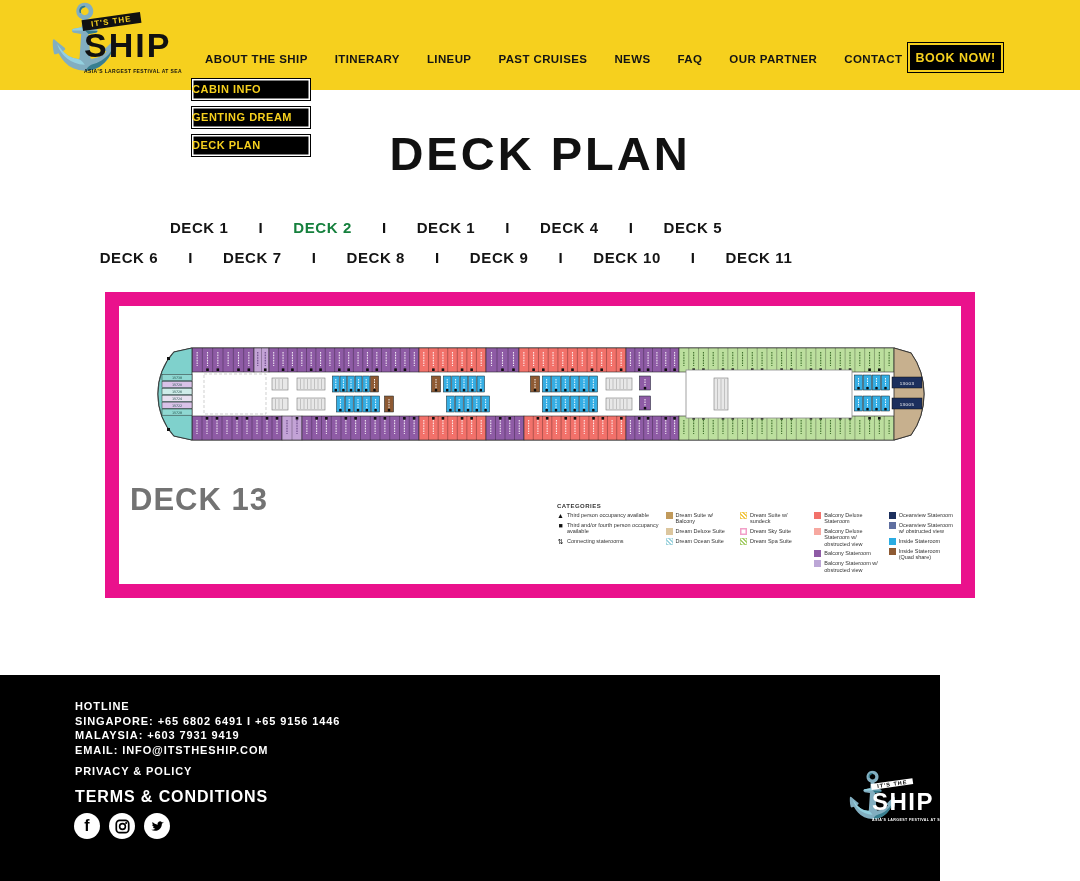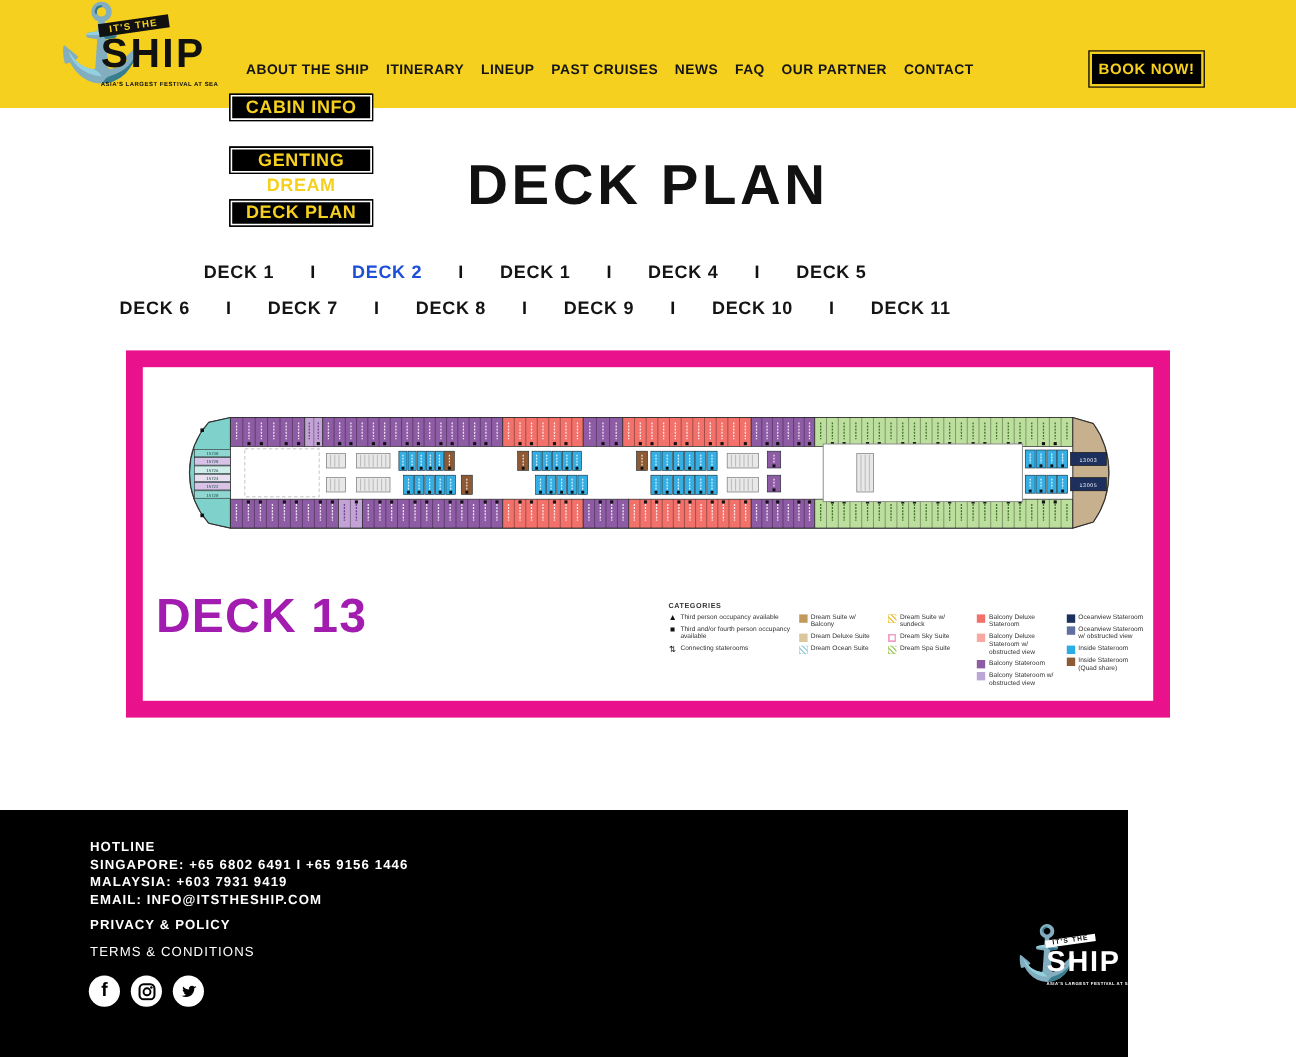--- a/index.html
+++ b/index.html
@@ -6,61 +6,61 @@
   .page{position:relative;width:1080px;height:881px;background:#fff;overflow:hidden;
         font-family:"Liberation Sans",sans-serif;color:#141414;}
   
   .header{position:absolute;top:0;left:0;width:1080px;height:90px;background:#F6D01E;z-index:4;}
   .logo{position:absolute;left:46px;top:2px;width:140px;height:86px;color:#111;}
   .anchor-glyph{position:absolute;left:0;top:4px;font-size:62px;line-height:62px;}
   .logo-banner{position:absolute;left:36px;top:14px;background:#111;color:#F6D01E;font-size:8px;
                font-weight:bold;padding:1px 9px;transform:rotate(-8deg);letter-spacing:1px;white-space:nowrap;}
   .logo-name{position:absolute;left:38px;top:24px;font-size:34px;font-weight:800;letter-spacing:2px;}
   .logo-tagline{position:absolute;left:38px;top:66px;font-size:5px;font-weight:bold;letter-spacing:.4px;white-space:nowrap;}
-  .main-nav{position:absolute;left:205px;top:53px;display:flex;gap:14px;list-style:none;margin:0;padding:0;
+  .main-nav{position:absolute;left:205px;top:53px;display:flex;gap:27px;list-style:none;margin:0;padding:0;
             font-size:11.5px;font-weight:bold;letter-spacing:.4px;white-space:nowrap;}
   .main-nav li{cursor:pointer;}
   .book-now{position:absolute;left:907px;top:42px;width:97px;height:31px;background:#000;
             box-shadow:inset 0 0 0 1px #000, inset 0 0 0 3px #F6D01E;
             color:#F6D01E;font-weight:bold;font-size:12.5px;letter-spacing:.5px;
             display:flex;align-items:center;justify-content:center;cursor:pointer;}
   
   .dropdown{position:absolute;left:191px;top:78px;width:120px;z-index:6;}
-  .dd-item{height:21px;line-height:21px;margin-bottom:21px;background:#000;color:#F6D01E;
-           font-weight:bold;font-size:15px;text-align:center;letter-spacing:.5px;
+  .dd-item{height:21px;line-height:21px;margin-bottom:5px;background:#000;color:#F6D01E;
+           font-weight:bold;font-size:11px;text-align:left;letter-spacing:.5px;
            border:1px solid #000;box-shadow:inset 0 0 0 1.5px #fff;cursor:pointer;}
   
   .page-title{position:absolute;top:126px;left:0;width:1080px;text-align:center;margin:0;
               font-size:47px;font-weight:800;letter-spacing:3px;color:#111;}
   .deck-nav{position:absolute;top:212px;left:0;width:892px;}
   .deck-row{display:flex;justify-content:center;align-items:center;column-gap:30px;
             font-size:15px;font-weight:bold;letter-spacing:.6px;height:30px;}
   .deck-link{cursor:pointer;white-space:nowrap;}
-  .deck-link.active{color:#1d4ed8;}
+  .deck-link.active{color:#15803d;}
   .deck-sep{font-weight:bold;color:#111;cursor:default;}
   
   .plan-box{position:absolute;left:105px;top:292px;width:870px;height:306px;box-sizing:border-box;
             border:14px solid #EA118C;background:#fff;}
   .ship-svg{position:absolute;left:35px;top:32px;}
-  .deck13-title{position:absolute;left:11px;top:186px;color:#a21caf;font-size:40px;font-weight:800;letter-spacing:1px;}
+  .deck13-title{position:absolute;left:11px;top:176px;color:#737373;font-size:31px;font-weight:800;letter-spacing:1px;}
   .plan-subtitle{position:absolute;left:11px;top:218px;font-size:21.5px;font-weight:bold;color:#1d1d1d;line-height:28px;}
   .legend{position:absolute;right:4px;bottom:8px;width:400px;}
   .legend-heading{font-size:6px;font-weight:bold;letter-spacing:.5px;color:#333;margin-bottom:3px;}
   .lg-cols{display:flex;gap:6px;align-items:flex-start;}
   .lg-col{flex:1;}
   .lg-col:first-child{flex:1.5;}
   .lg-item{display:flex;align-items:flex-start;gap:3px;margin-bottom:3px;}
   .lg-sw{width:7px;height:7px;flex:0 0 7px;display:inline-block;}
   .lg-sym{background:none !important;font-size:7px;line-height:7px;color:#111;text-align:center;}
   .lg-label{font-size:5.5px;color:#333;line-height:6.5px;}
   
   .footer{position:absolute;left:0;top:675px;width:940px;height:206px;background:#000;color:#fff;}
   .hotline{position:absolute;left:75px;top:24px;font-size:11px;font-weight:bold;letter-spacing:.9px;line-height:14.5px;}
   .privacy{position:absolute;left:75px;top:90px;font-size:11px;font-weight:bold;letter-spacing:.9px;cursor:pointer;}
-  .terms{position:absolute;left:75px;top:113px;font-size:11px;font-weight:normal;letter-spacing:.9px;cursor:pointer;}
+  .terms{position:absolute;left:75px;top:113px;font-size:16px;font-weight:bold;letter-spacing:.9px;cursor:pointer;}
   .socials{position:absolute;left:74px;top:138px;display:flex;gap:9px;}
   .soc{width:26px;height:26px;border-radius:50%;background:#fff;display:flex;align-items:center;justify-content:center;cursor:pointer;}
   .soc .fb-f{font-weight:bold;font-size:16px;color:#000;line-height:16px;}
   .footer-logo{position:absolute;left:845px;top:90px;width:100px;height:90px;color:#fff;}
   .footer-logo .anchor-glyph{font-size:44px;line-height:44px;top:8px;color:#fff;}
   .footer-logo .logo-banner{background:#fff;color:#000;font-size:5.5px;left:26px;top:16px;padding:0 6px;}
   .footer-logo .logo-name{font-size:24px;left:27px;top:23px;letter-spacing:1.5px;}
   .footer-logo .logo-tagline{font-size:3.6px;left:27px;top:53px;}
   .livescape{position:absolute;left:937px;top:122px;border:3px solid #fff;padding:3px 8px;
              font-family:"Liberation Serif",serif;font-weight:bold;font-size:15px;letter-spacing:2px;color:#fff;margin-left:24px;}

